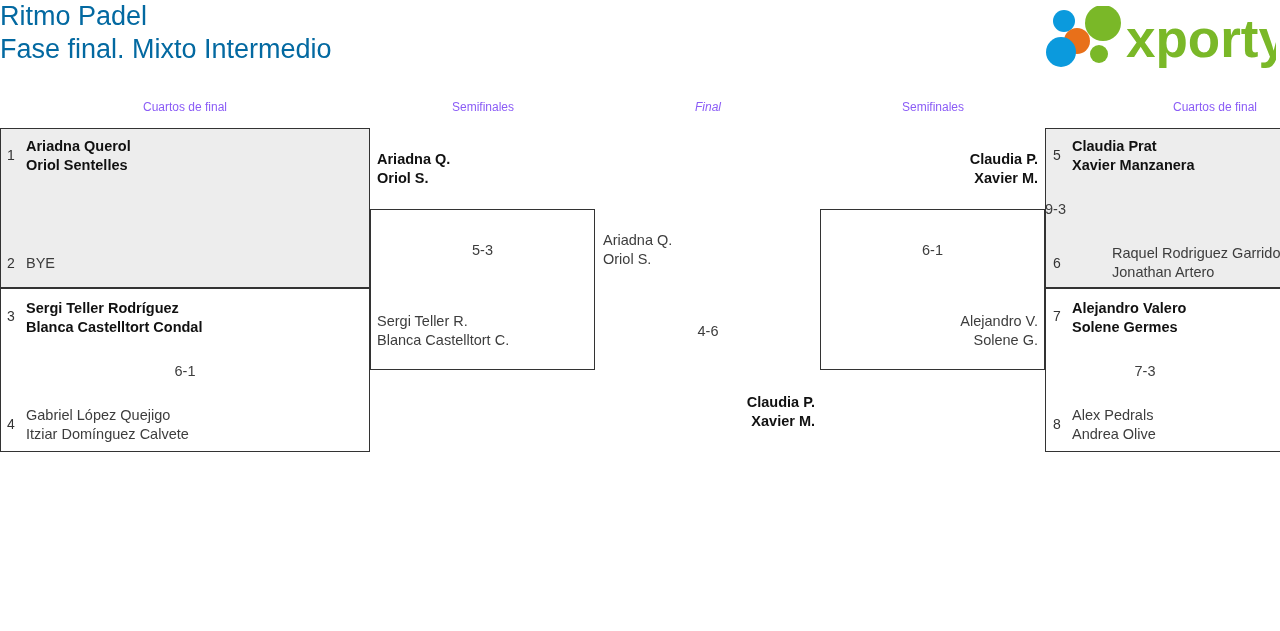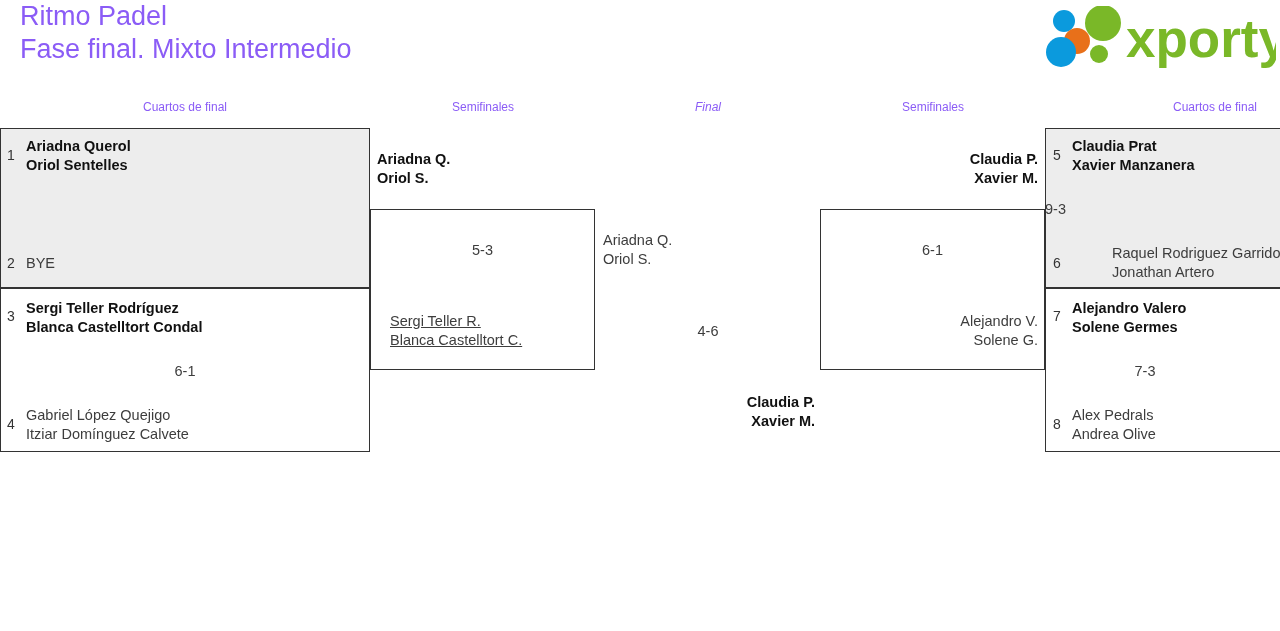--- a/index.html
+++ b/index.html
@@ -7,21 +7,21 @@
     width: 1280px; height: 631px;
     background: #ffffff;
     font-family: "Liberation Sans", sans-serif;
     color: #1a1a1a;
     overflow: hidden;
   }
   .page { position: relative; width: 1280px; height: 631px; }
 
   
   .title-block { position: absolute; left: 0; top: 0; }
-  .title-line { font-size: 27px; line-height: 33px; font-weight: 400; color: #8b5cf6; white-space: nowrap; padding-left: 20px; }
+  .title-line { font-size: 27px; line-height: 33px; font-weight: 400; color: #0369a1; white-space: nowrap; }
 
   .logo { position: absolute; left: 1046px; top: 6px; width: 230px; height: 62px; }
   .logo svg { display: block; }
 
   
   .round-head {
     position: absolute; top: 97px;
     font-size: 12px; line-height: 20px; color: #8b5cf6;
     text-align: center; white-space: nowrap;
   }
@@ -104,21 +104,21 @@
     <div>Gabriel López Quejigo</div>
     <div>Itziar Domínguez Calvete</div>
   </div>
 
   <div class="box" style="left:370px; top:209px; width:225px; height:161px;"></div>
   <div class="pair win" style="left:377px; top:150px;">
     <div>Ariadna Q.</div>
     <div>Oriol S.</div>
   </div>
   <div class="score" style="left:370px; top:241px; width:225px; text-align:center;">5-3</div>
-  <div class="pair" style="left:390px; top:312px;text-decoration:underline;">
+  <div class="pair" style="left:377px; top:312px;">
     <div>Sergi Teller R.</div>
     <div>Blanca Castelltort C.</div>
   </div>
 
   <div class="pair" style="left:603px; top:231px;">
     <div>Ariadna Q.</div>
     <div>Oriol S.</div>
   </div>
   <div class="score" style="left:608px; top:322px; width:200px; text-align:center;">4-6</div>
   <div class="pair win right" style="left:615px; top:393px; width:200px;">

